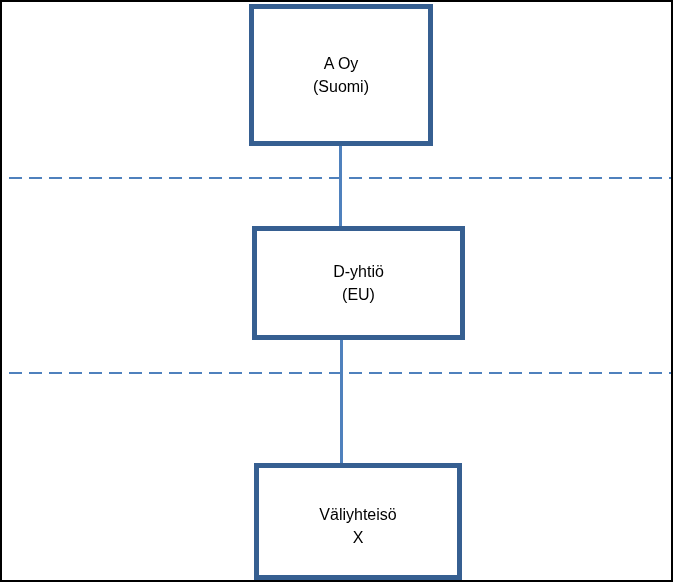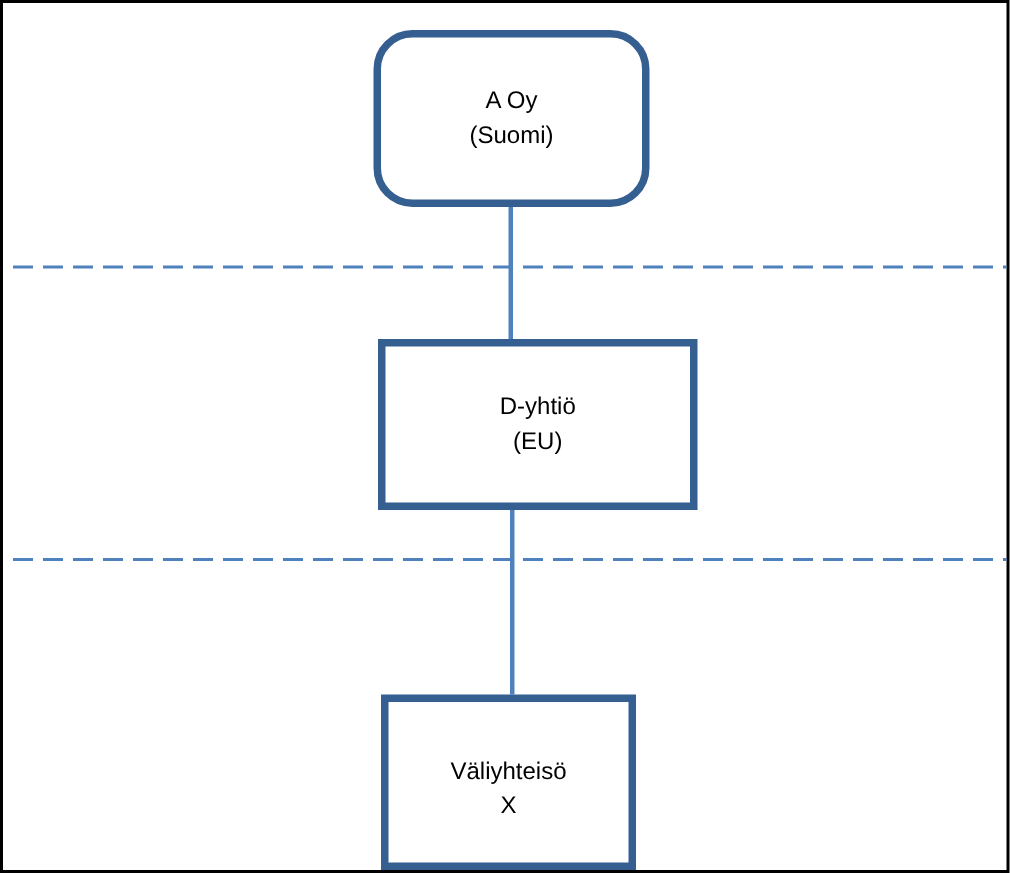--- a/index.html
+++ b/index.html
@@ -42,23 +42,23 @@
 
   .node {
     position: absolute;
     box-sizing: border-box;
     background: #ffffff;
     border: 5px solid #365F91;
     display: flex;
     align-items: center;
     justify-content: center;
   }
-  .node1 { left: 247px; top: 18px;   width: 184px; height: 118px; border-radius: 26px; }
+  .node1 { left: 247px; top: 2px;   width: 184px; height: 142px; }
   .node2 { left: 250px; top: 224px; width: 213px; height: 114px; }
-  .node3 { left: 252px; top: 461px; width: 170px; height: 117px; }
+  .node3 { left: 252px; top: 461px; width: 208px; height: 117px; }
 
   .node-label {
     text-align: center;
     font-size: 16px;
     line-height: 23px;
     color: #000000;
     white-space: nowrap;
   }
   .node3 .node-label { padding-top: 8px; }
 </style>

